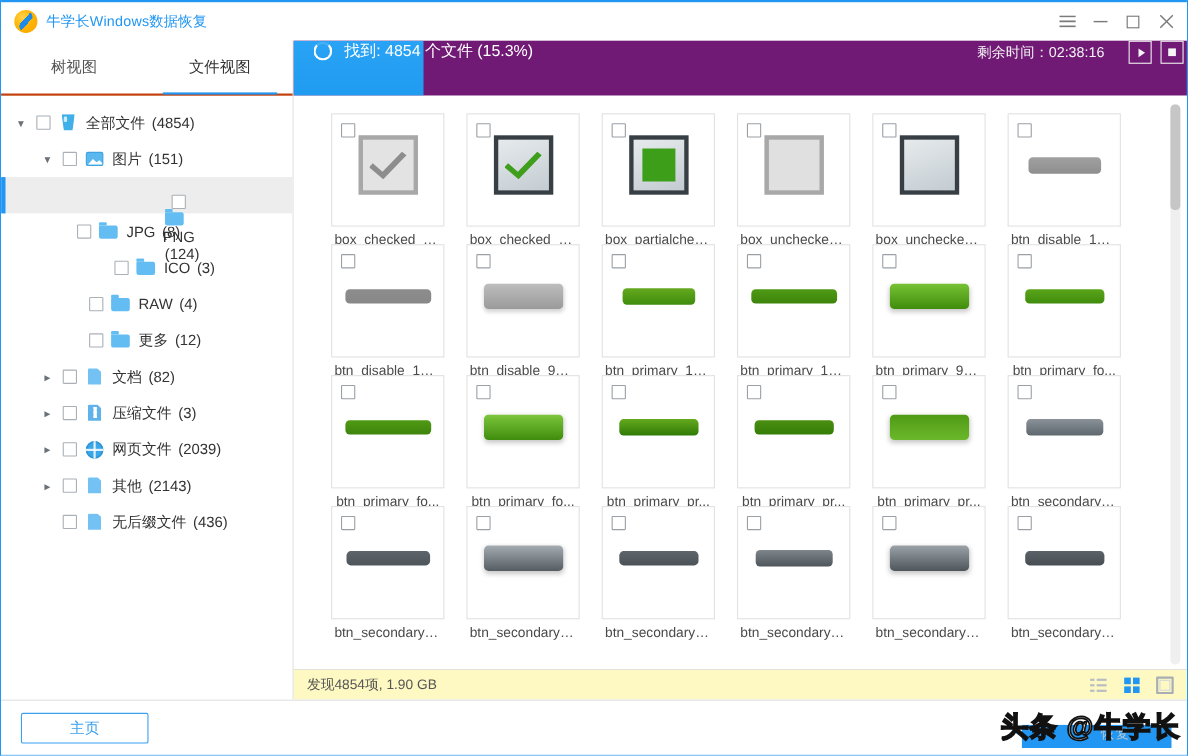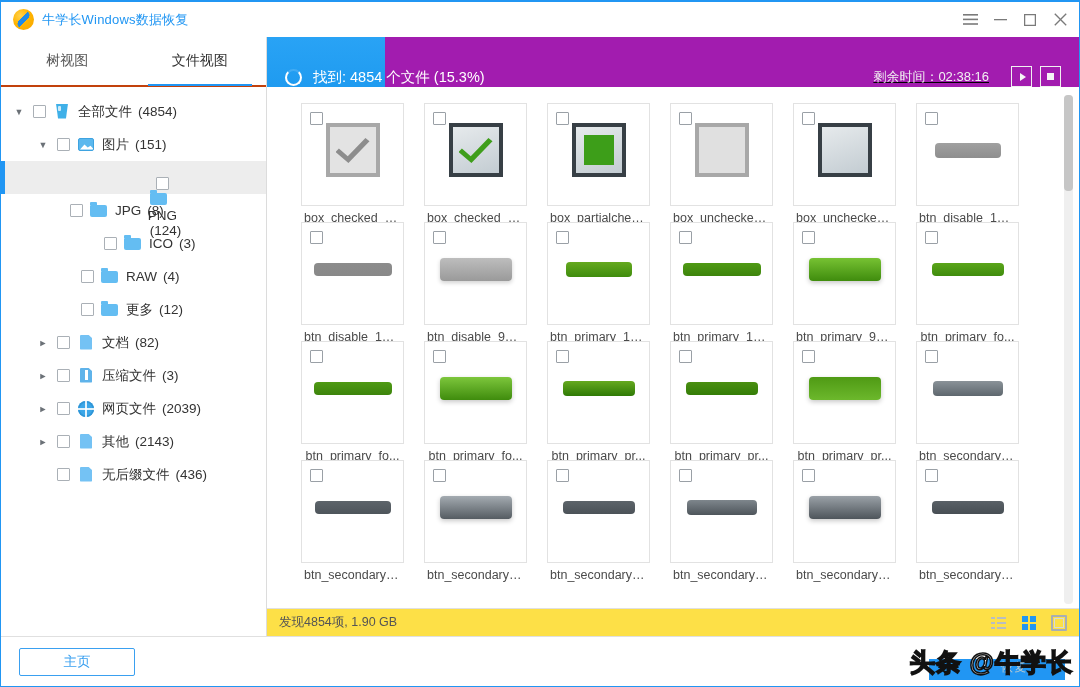--- a/index.html
+++ b/index.html
@@ -168,41 +168,41 @@
   }
   .ic-web::after{
     content:""; position:absolute; left:0; top:7px; width:16px; height:2px; background:#fff; opacity:.85;
   }
 
   
   .main { flex: 1 1 auto; display: flex; flex-direction: column; min-width: 0; min-height: 0; }
 
   .statusbar {
     height: 50px; flex: 0 0 auto;
-    background: #a21caf;
-    position: relative;
-    display: flex; align-items: flex-end;
+    background: #701a75;
+    position: relative;
+    display: flex; align-items: flex-start;
     overflow: hidden;
   }
   .progress-fill {
     position: absolute; left: 0; top: 0; bottom: 0;
     width: 118px;
     background: linear-gradient(180deg, #29a3f5 0%, #1f9bf0 100%);
   }
   .status-left { position: relative; display: flex; align-items: center; padding-left: 18px; z-index: 2; }
   .spinner {
     width: 17px; height: 17px; flex: 0 0 17px; margin-right: 11px;
     border: 2px solid #ffffff;
     border-top-color: rgba(255,255,255,.15);
     border-radius: 50%;
   }
   .status-text { font-size: 14.5px; color: #ffffff; white-space: nowrap; }
   .status-right {
     position: relative; z-index: 2;
-    margin-left: auto; display: flex; align-items: center; padding-right: 18px; text-decoration: underline;
+    margin-left: auto; display: flex; align-items: center; padding-right: 3px;
   }
   .time-text { font-size: 13px; color: #f2f2f2; margin-right: 14px; white-space: nowrap; }
   .ctl-btn {
     width: 21px; height: 21px; margin-left: 8px;
     border: 1px solid #f0f0f0;
     display: flex; align-items: center; justify-content: center;
   }
   .tri { width:0;height:0;border-left:6px solid #f5f5f5;border-top:4px solid transparent;border-bottom:4px solid transparent; margin-left:2px;}
   .sq { width:7px;height:7px;background:#f5f5f5; }
 
@@ -288,21 +288,21 @@
   }
   .vthumb {
     position: absolute; left: 0; top: 0;
     width: 9px; height: 96px;
     background: #c6c6c6; border-radius: 4px;
   }
 
   .infobar {
     height: 28px; flex: 0 0 auto;
     border-top: 1px solid #e0e0e0;
-    background: #fde047;
+    background: #fef9c3;
     display: flex; align-items: center;
     padding: 0 12px 0 12px;
   }
   .info-text { font-size: 12.5px; color: #555; }
   .view-modes { margin-left: auto; display: flex; align-items: center; gap: 14px; }
   .vm { width: 16px; height: 16px; position: relative; }
   .vm-list::before{
     content:""; position:absolute; left:0; top:2px; width:4px; height:2px; background:#b9bdc1;
     box-shadow: 0 5px 0 #b9bdc1, 0 10px 0 #b9bdc1;
   }

